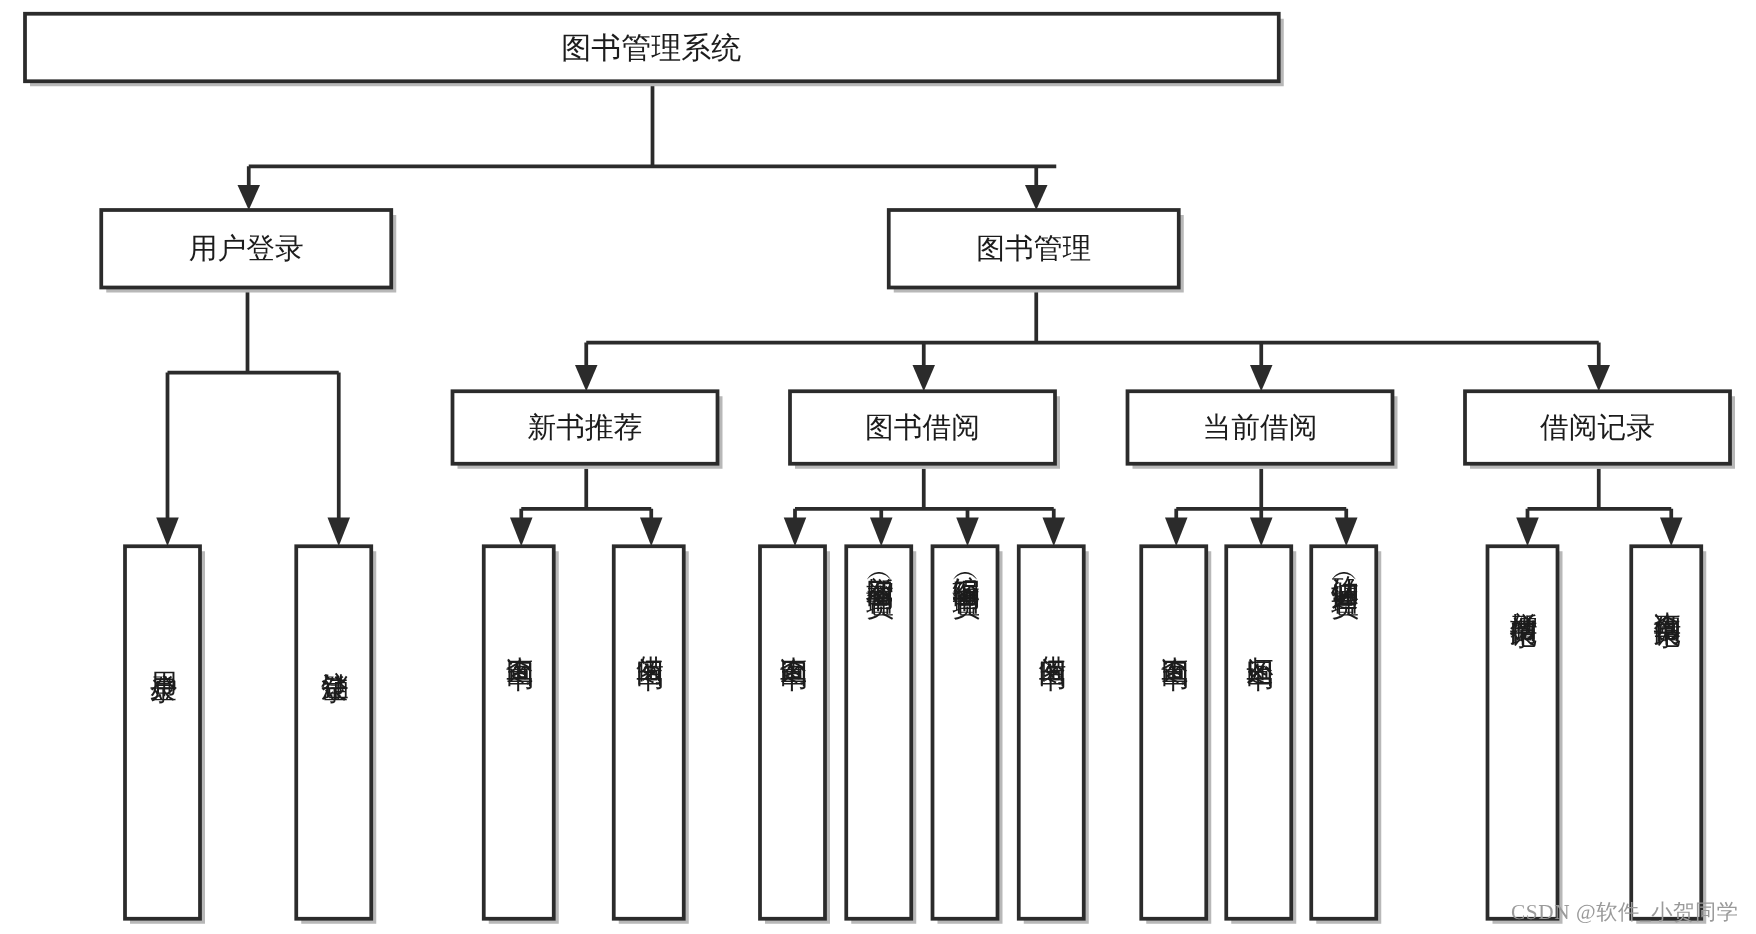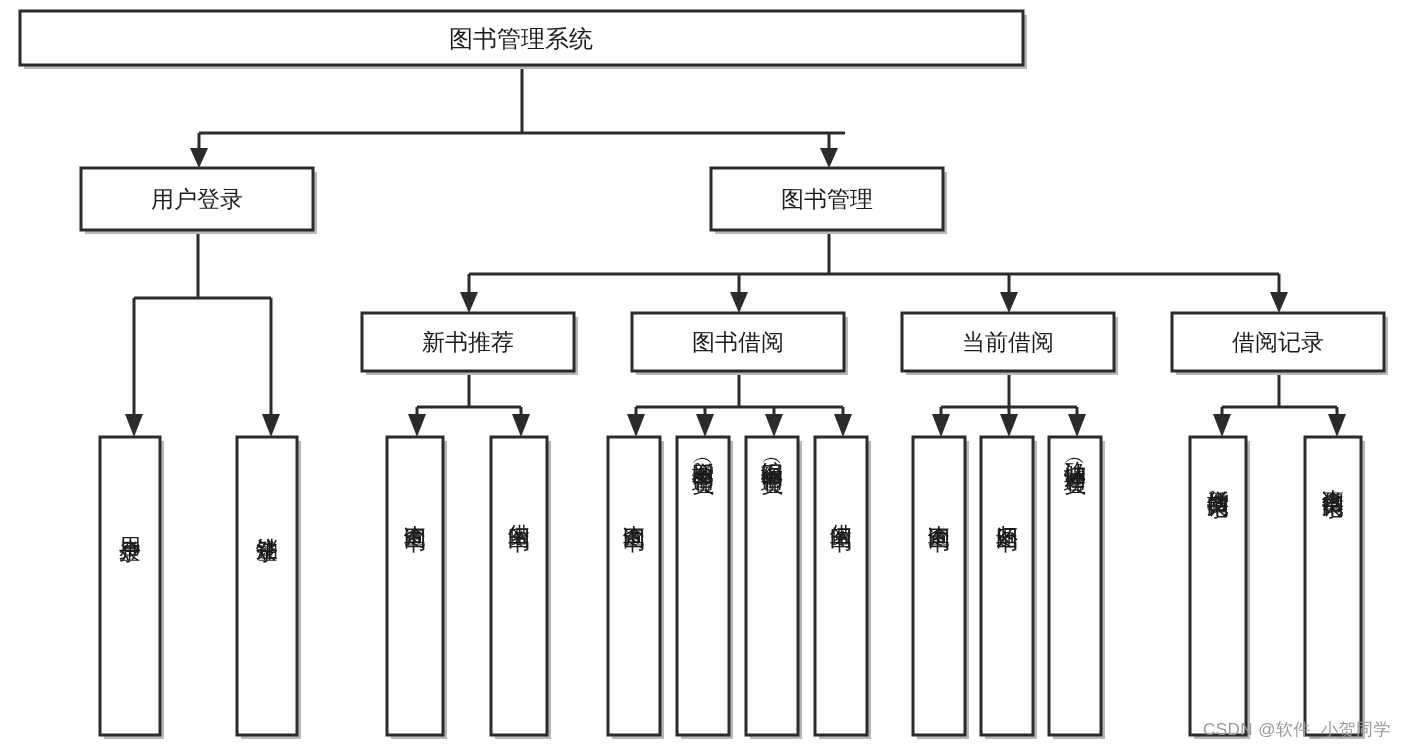--- a/index.html
+++ b/index.html
@@ -73,21 +73,21 @@
     font-size: 22px;
     line-height: 1.18;
     color: #1c1c1c;
     letter-spacing: 2px;
     white-space: nowrap;
   }
   #watermark {
     position: absolute;
     right: 14px;
     bottom: 6px;
-    font-family: Liberation Sans, sans-serif;
+    font-family: Liberation Serif, serif;
     font-size: 17px;
     color: #9a9a9a;
     letter-spacing: 0.5px;
     white-space: nowrap;
   }
 </style>
 </head>
 <body>
 
 <div id="diagram-root">

